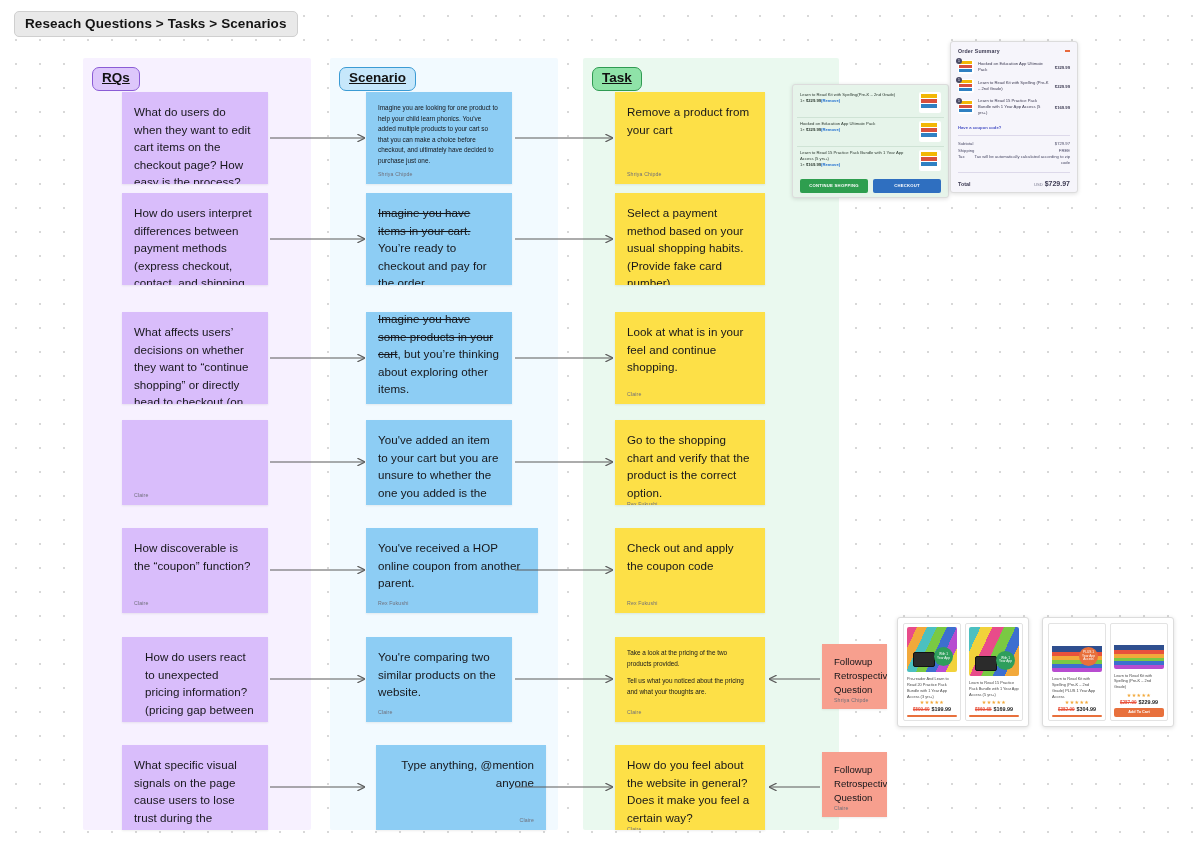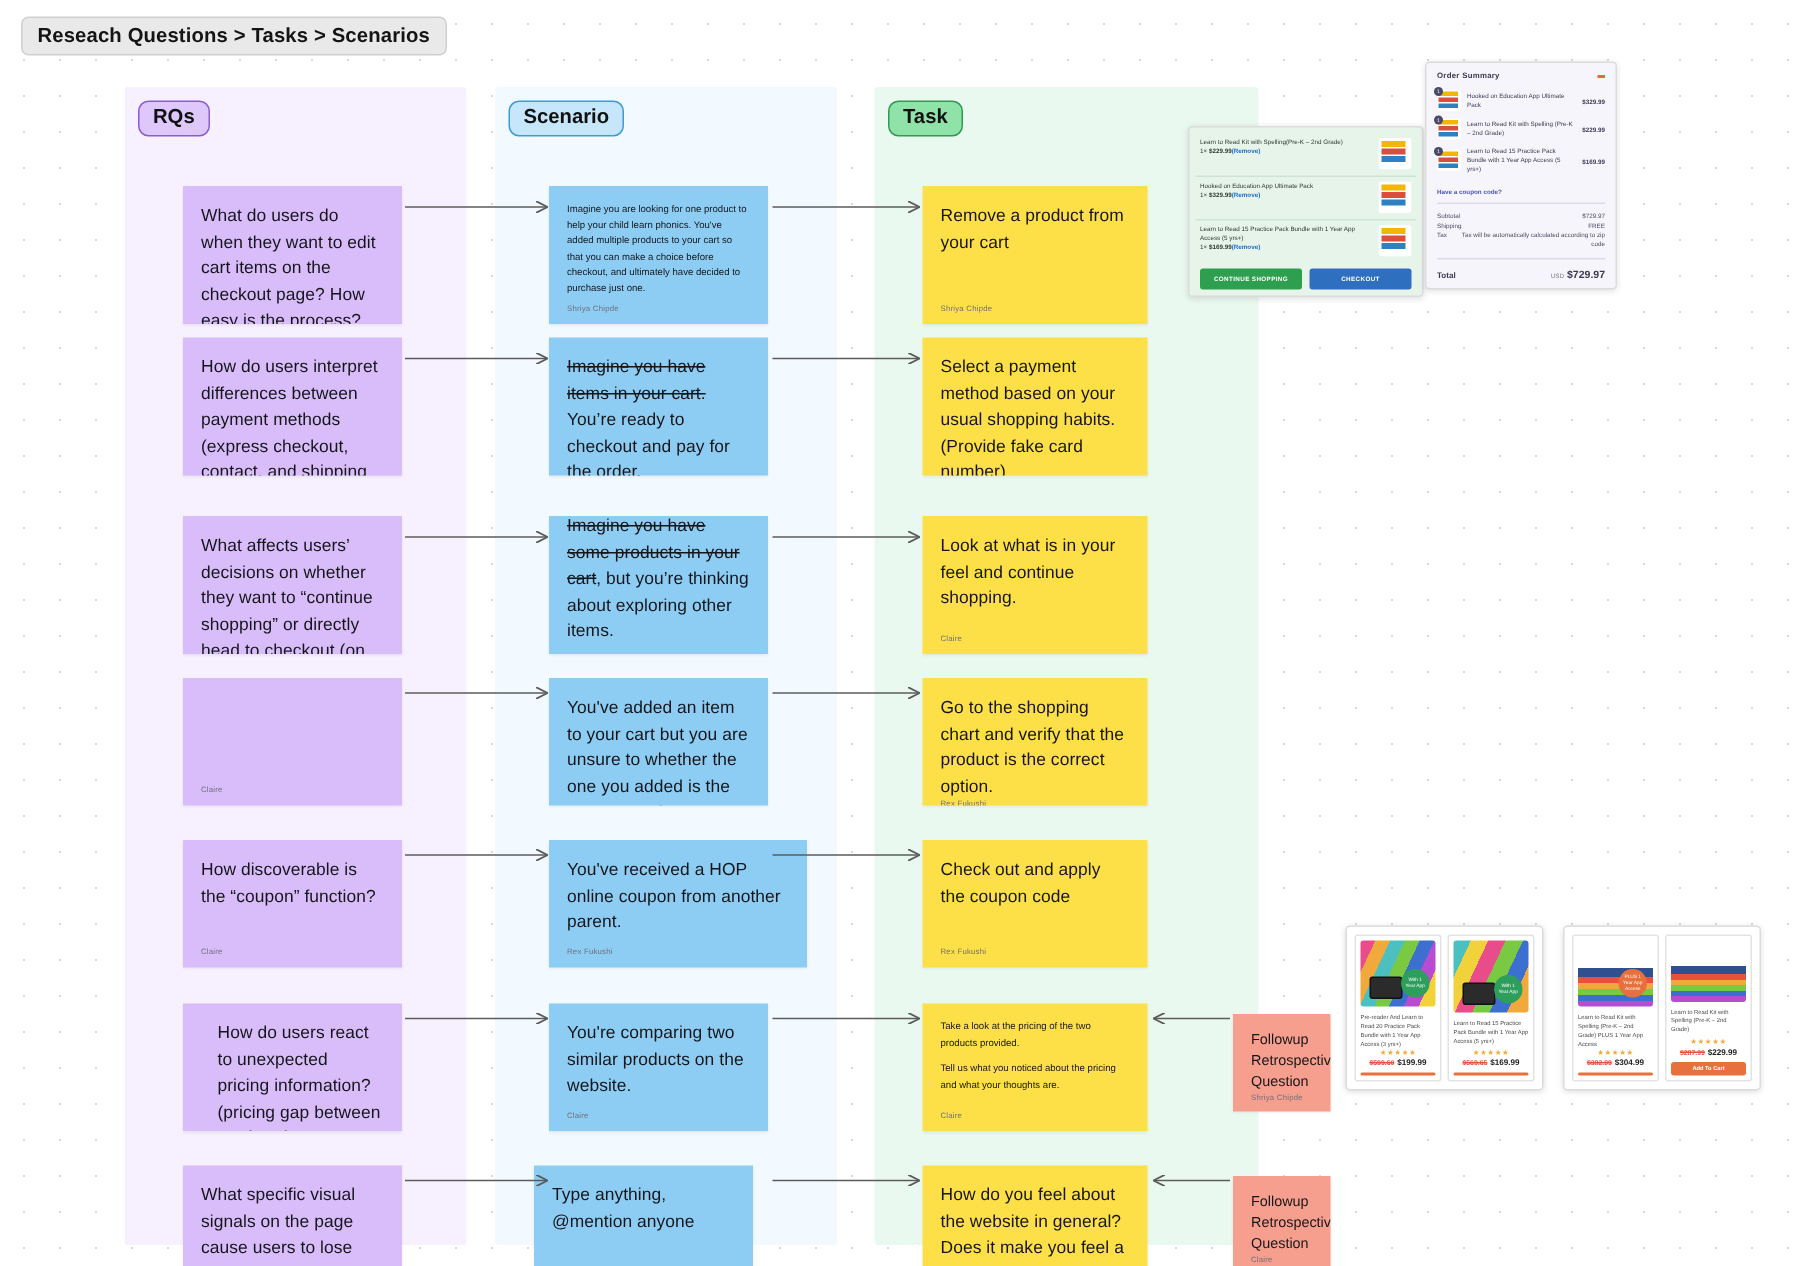--- a/index.html
+++ b/index.html
@@ -43,33 +43,33 @@
   #frame-task     { left:583px; top:58px;  width:256px; height:772px; background:#eaf9ef; }
 
   .frame-tag {
     position:absolute; left:9px; top:9px;
     border-radius:7px;
     padding:2px 9px 3px 9px;
     font-size:13.5px;
     font-weight:700;
     line-height:1.25;
     white-space:nowrap;
+    text-decoration:underline;
   }
   .tag-rqs      { background:#ddc7fb; border:1.6px solid #8b5cd6; color:#111; }
   .tag-scenario { background:#c6e7fb; border:1.6px solid #3b9bd4; color:#111; }
   .tag-task     { background:#8fe3a8; border:1.6px solid #2f9b52; color:#111; }
 
   
   .note {
     position:absolute;
     padding:11px 12px 6px 12px;
     box-shadow:0 1px 2px rgba(0,0,0,0.07);
     display:flex; flex-direction:column;
     overflow:hidden;
-    margin-top:32px;
   }
   .note .body { flex:1 1 auto; }
   .note .author {
     font-size:5.2px;
     color:#6f6f7a;
     line-height:1.3;
     letter-spacing:0.15px;
     margin-top:auto;
   }
   .note-rq   { background:#d9bdfb; }
@@ -289,21 +289,21 @@
       <div class="txt">You've received a HOP online coupon from another parent.</div>
     </div>
   <div class="author">Rex Fukushi</div>
 </div>
 <div class="note note-sc" style="left:366px;top:637px;width:146px;height:85px;">
   <div class="body">
       <div class="txt">You're comparing two similar products on the website.</div>
     </div>
   <div class="author">Claire</div>
 </div>
-<div class="note note-sc" style="left:356px;top:745px;width:146px;height:85px;">
+<div class="note note-sc" style="left:376px;top:745px;width:170px;height:85px;text-align:right;">
   <div class="body">
       <div class="txt placeholder">Type anything, @mention anyone</div>
     </div>
   <div class="author">Claire</div>
 </div>
 
 <div class="note note-task" style="left:615px;top:92px;width:150px;height:92px;">
   <div class="body">
       <div class="txt">Remove a product from your cart</div>
     </div>

